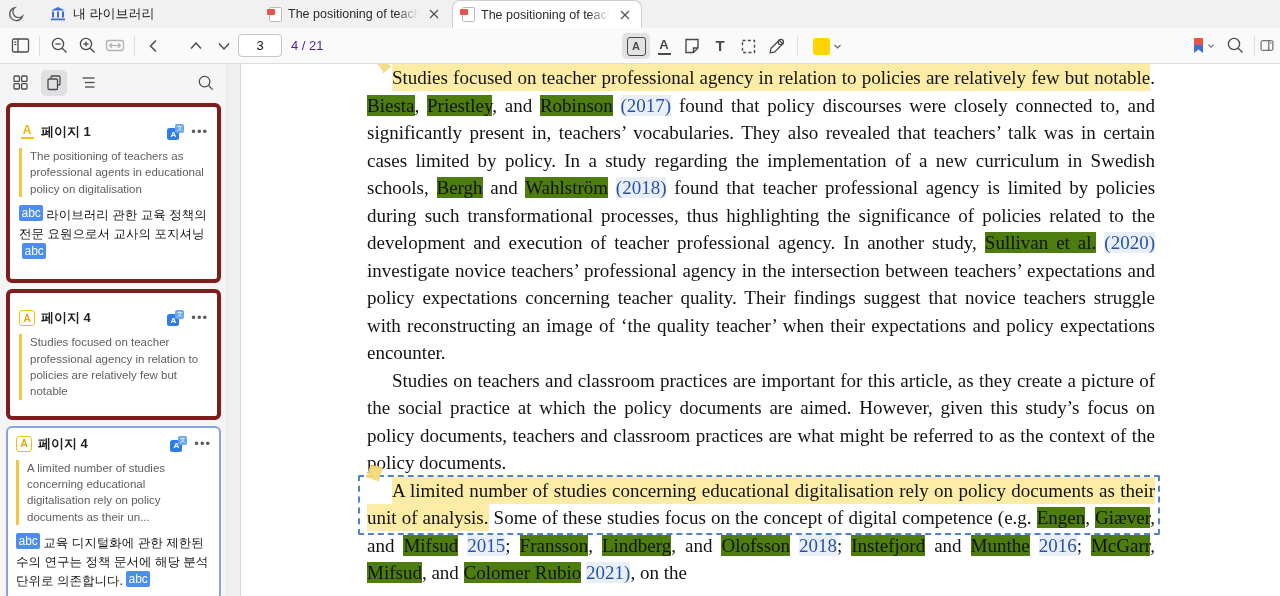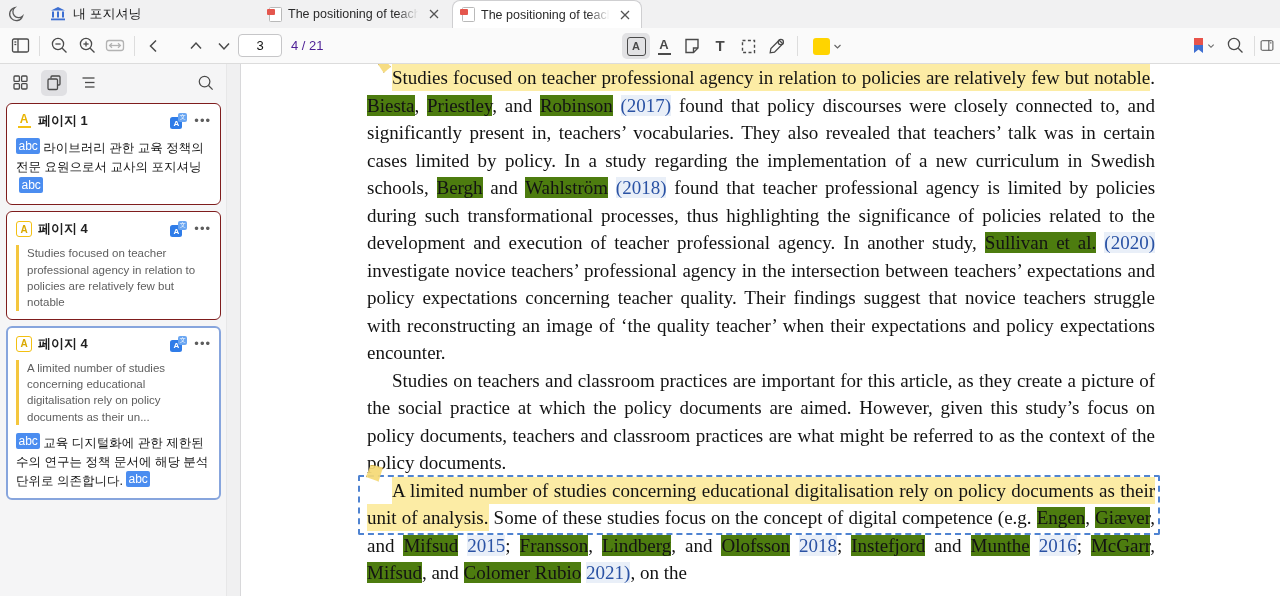--- a/index.html
+++ b/index.html
@@ -38,21 +38,21 @@
   .edge-clip { width:14px; height:26px; overflow:hidden; display:flex; align-items:center; }
 
   
   .main { display:flex; height:532px; }
   .sidebar { width:226px; background:#f5f5f6; display:flex; flex-direction:column; }
   .side-icons { height:37px; display:flex; align-items:center; padding:0 7px; gap:8px; flex:0 0 auto; }
   .side-btn { width:26px; height:26px; display:flex; align-items:center; justify-content:center; border-radius:5px; cursor:pointer; }
   .side-btn.active { background:#e0e0e3; }
   .side-search { margin-left:auto; }
   .cards { padding:2px 5px 8px 6px; display:flex; flex-direction:column; gap:6px; overflow:hidden; }
-  .card { background:#fff; border:1px solid #7f1d1d; border-radius:6px; padding:8px 9px; }
+  .card { background:#fff; border:4px solid #7f1d1d; border-radius:6px; padding:16px 9px; }
   .card.selected { border:2px solid #87a5dd; padding:7px 8px; }
   .card-head { display:flex; align-items:center; gap:6px; }
   .page-label { font-weight:700; font-size:13px; color:#1f1f1f; }
   .head-right { margin-left:auto; display:flex; align-items:center; gap:7px; }
   .dots { color:#5d5d5d; font-size:13px; letter-spacing:1px; line-height:10px; cursor:pointer; }
   .ann-icon-hl { width:16px; height:16px; border:1.7px solid #f3c012; border-radius:3px; color:#d9a800; font-size:10px; font-weight:700; display:flex; align-items:center; justify-content:center; }
   .ann-icon-hl::before { content:"A"; }
   .ann-icon-ul { display:flex; flex-direction:column; align-items:center; width:16px; }
   .ann-icon-ul::before { content:"A"; color:#e9b400; font-size:12px; font-weight:700; line-height:11px; }
   .ann-icon-ul::after { content:""; width:13px; height:2.2px; background:#f3c012; margin-top:1.5px; }
@@ -90,21 +90,21 @@
       </svg>
     </div>
     <div class="lib-tab">
       <svg width="16" height="16" viewBox="0 0 16 16" fill="#3d6fd2">
         <path d="M8 1 L15 4.5 H1 Z"></path>
           <rect x="2" y="5.5" width="2" height="6"></rect>
           <rect x="7" y="5.5" width="2" height="6"></rect>
           <rect x="12" y="5.5" width="2" height="6"></rect>
           <rect x="1" y="12.5" width="14" height="1.8"></rect>
       </svg>
-      <span>내 포지셔닝</span>
+      <span>내 라이브러리</span>
     </div>
     <div style="width:38px"></div>
     <div class="doc-tab">
       <span class="pdficon"></span>
       <span class="tab-label">The positioning of teache</span>
       <span class="tab-close">
         <svg width="10" height="10" viewBox="0 0 10 10" stroke="#555" stroke-width="1.2">
             <line x1="1" y1="1" x2="9" y2="9"></line>
             <line x1="9" y1="1" x2="1" y2="9"></line>
           </svg>
@@ -278,20 +278,21 @@
             <span class="ann-icon-ul"></span>
             <span class="page-label">페이지 1</span>
             <span class="head-right">
               <span class="trans-icon">
                   <span class="t1"></span>
                   <span class="t2"></span>
                 </span>
               <span class="dots">•••</span>
             </span>
           </div>
+          <div class="quote">The positioning of teachers as professional agents in educational policy on digitalisation</div>
           <div class="comment"><span class="abc-badge">abc</span><span>라이브러리 관한 교육 정책의 전문 요원으로서 교사의 포지셔닝</span><span class="abc-badge tail">abc</span></div>
         </div>
 
         <div class="card">
           <div class="card-head">
             <span class="ann-icon-hl"></span>
             <span class="page-label">페이지 4</span>
             <span class="head-right">
               <span class="trans-icon">
                   <span class="t1"></span>

